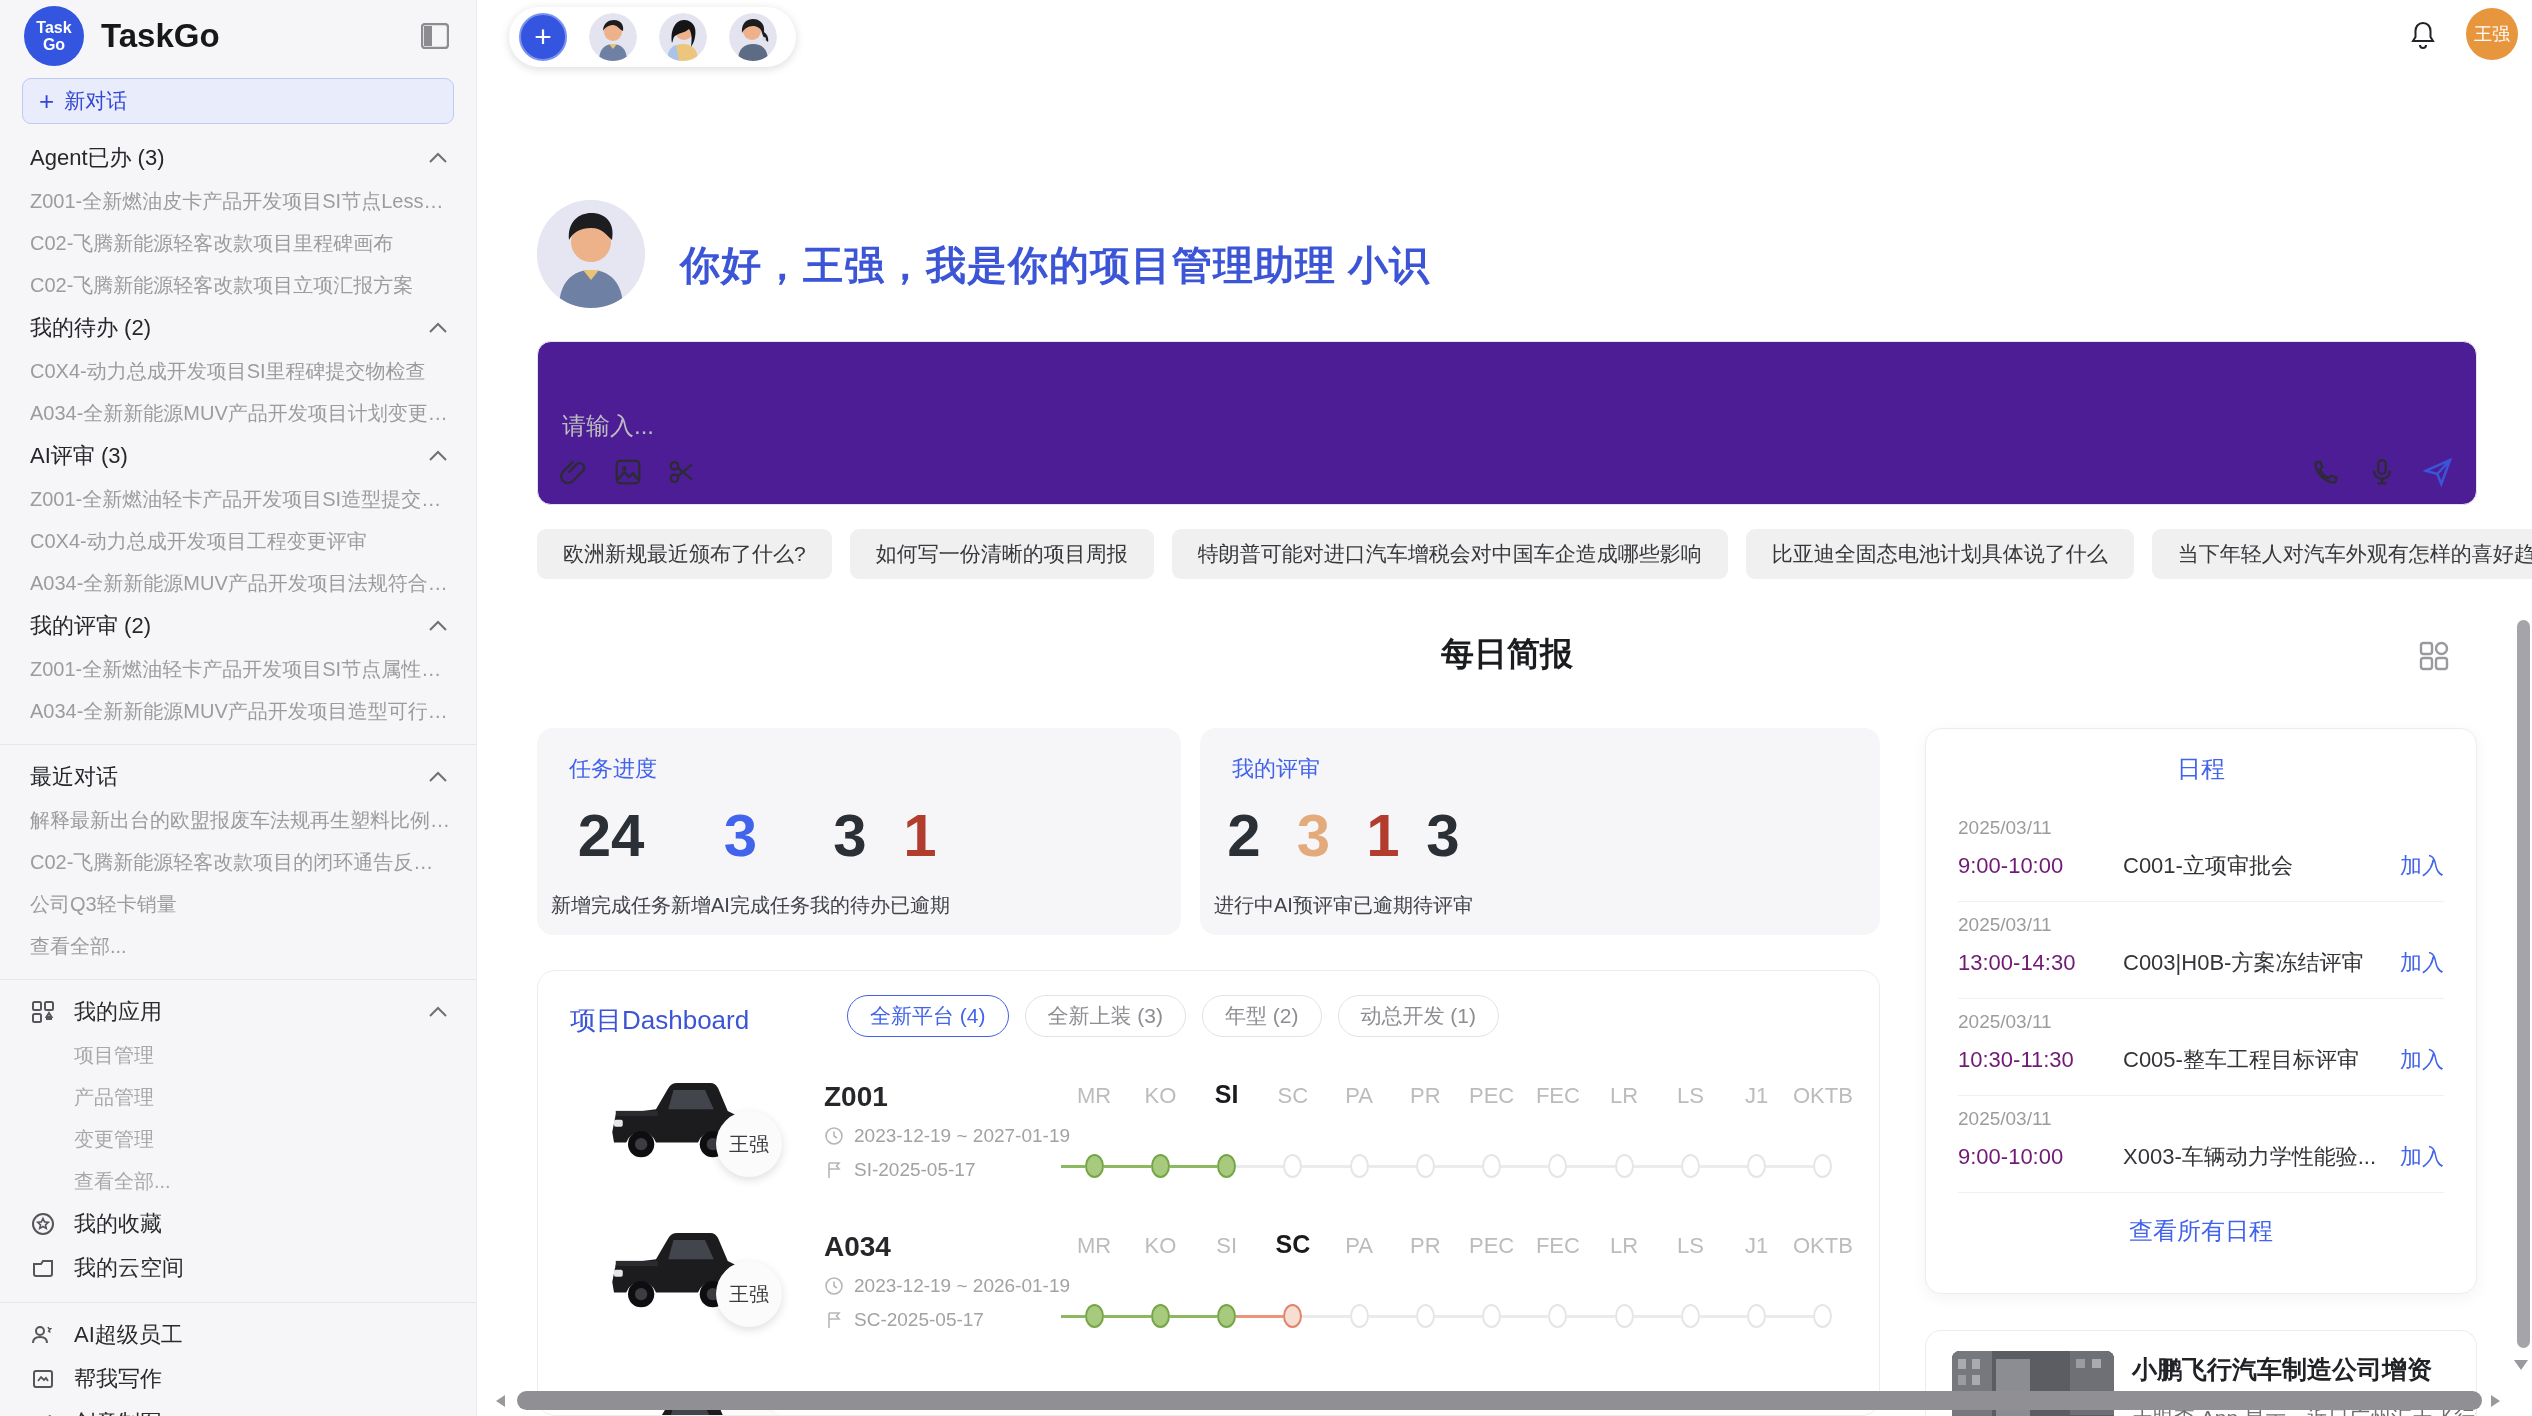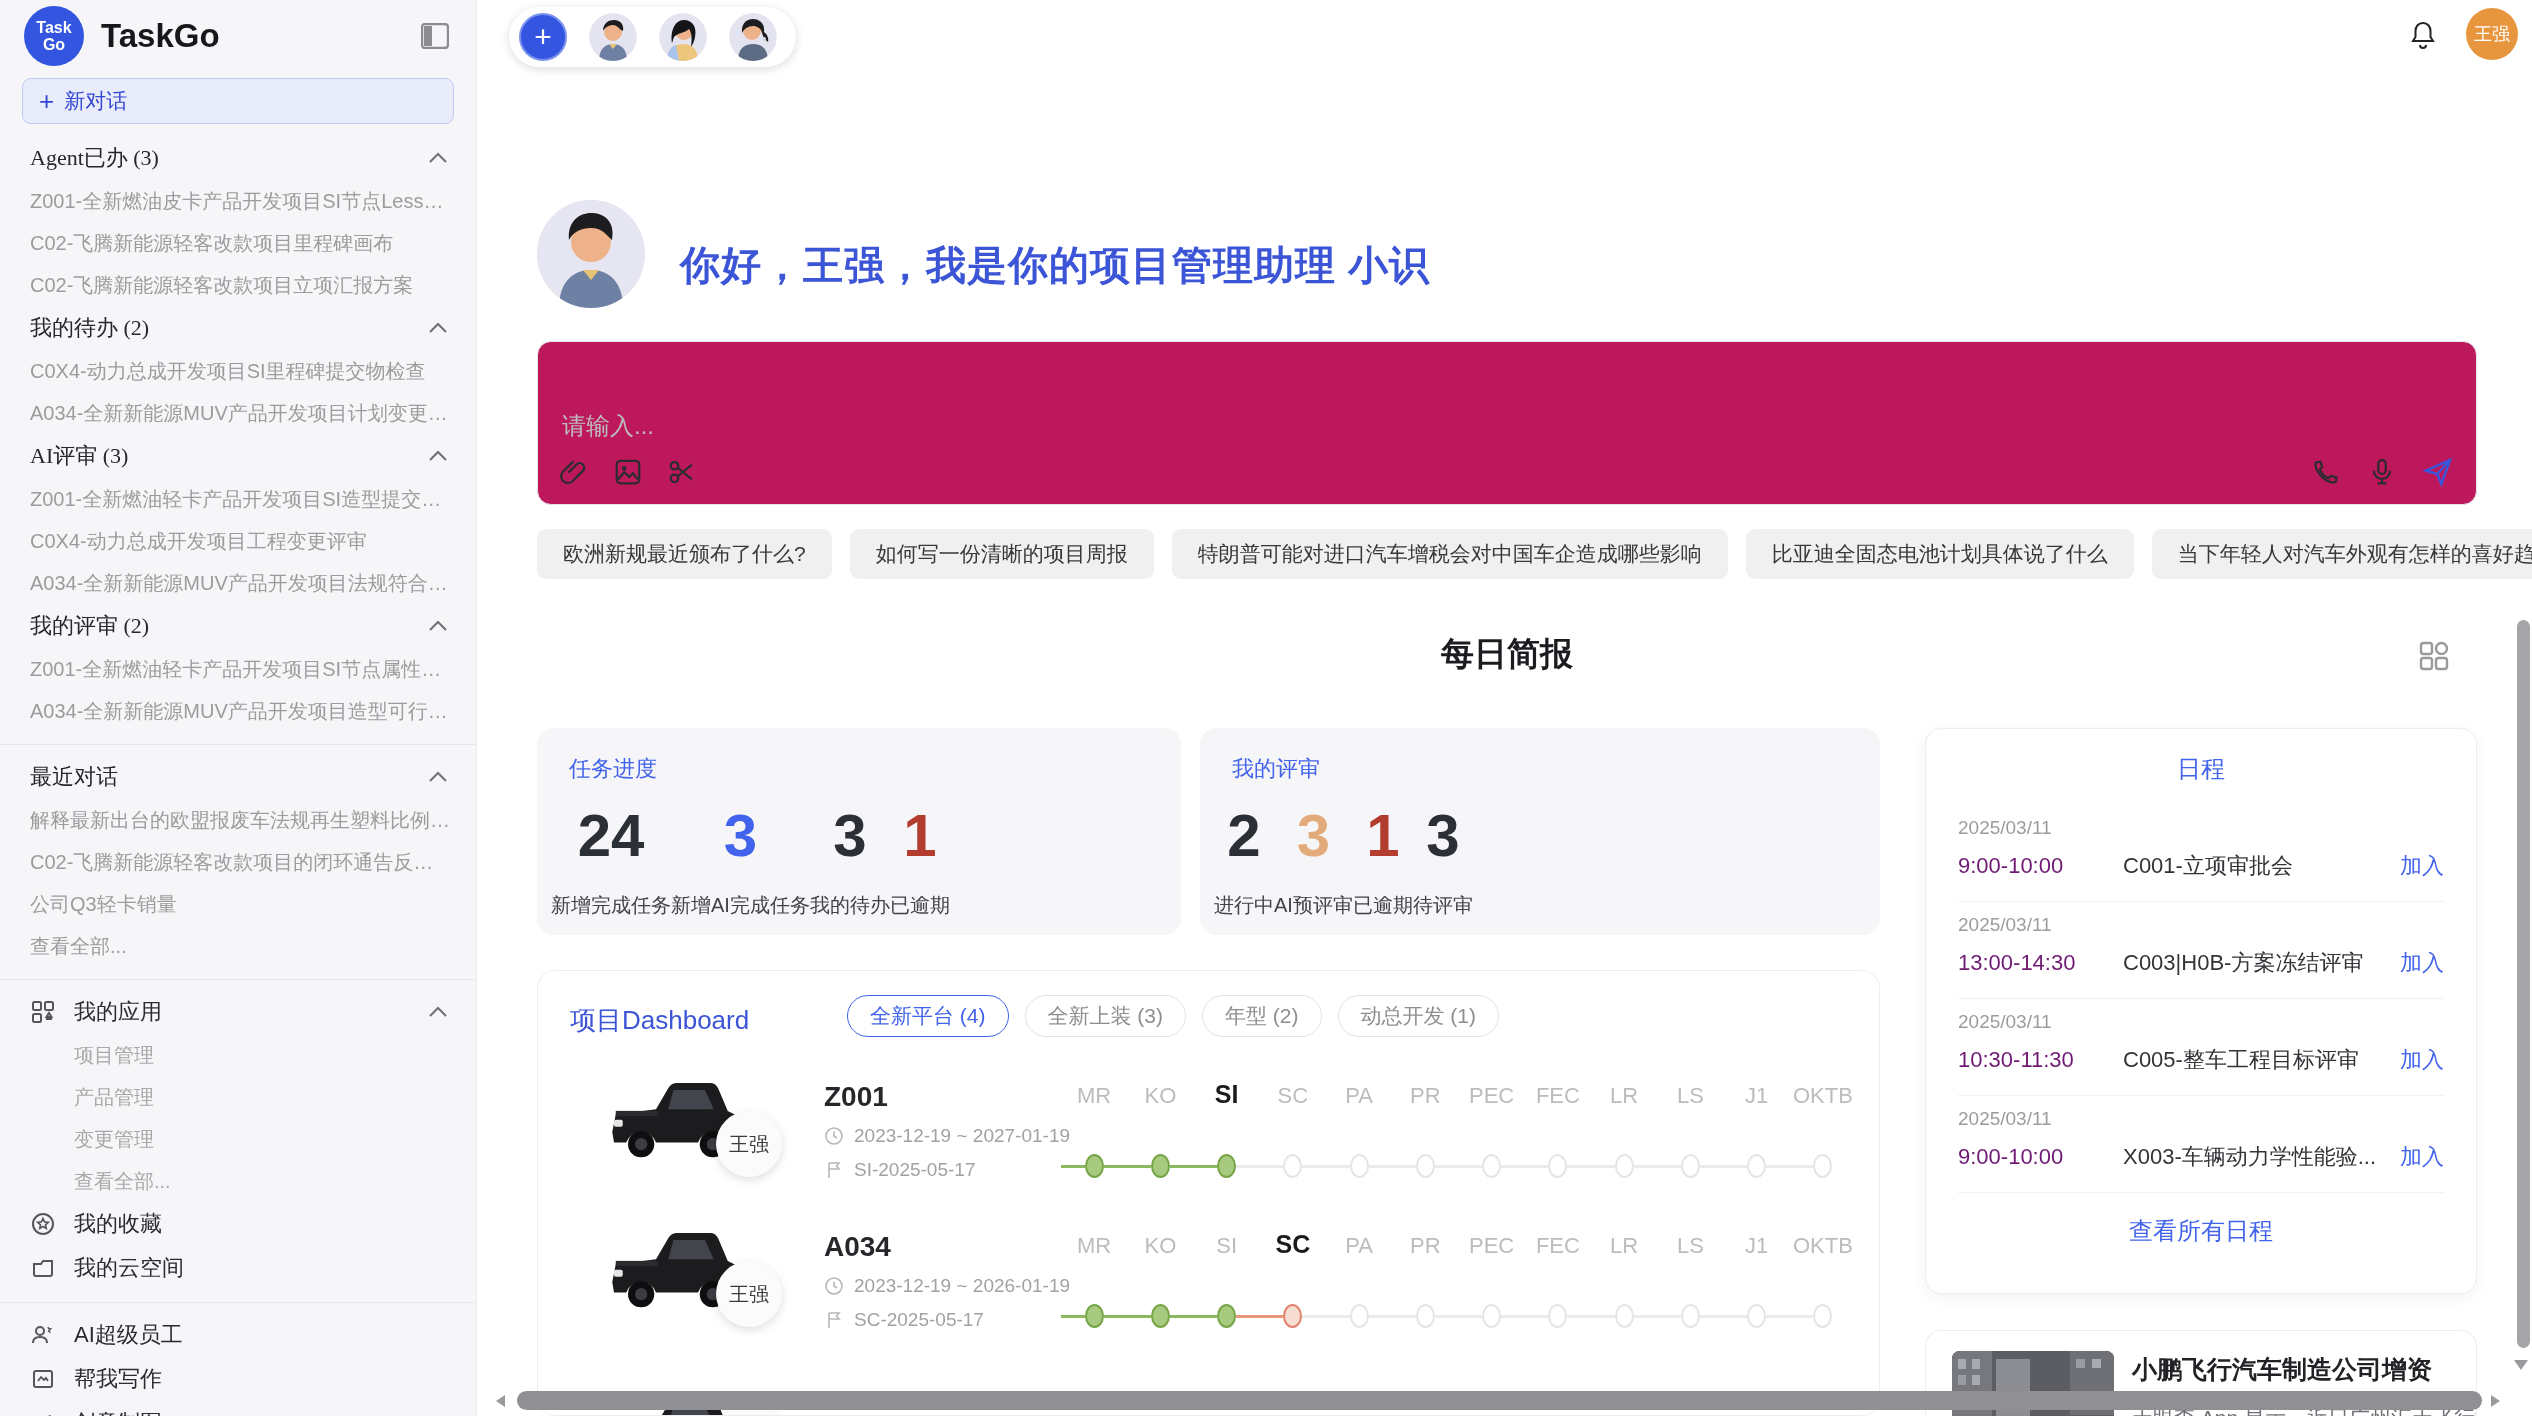--- a/index.html
+++ b/index.html
@@ -9,21 +9,21 @@
 
   
   .sidebar { position:absolute; left:0; top:0; width:477px; height:1416px; background:#f6f6f8; border-right:1px solid #ececee; }
   .side-header { height:72px; display:flex; align-items:center; padding:0 24px; }
   .logo-circle { width:60px; height:60px; border-radius:50%; background:#3355e0; color:#fff; display:flex; flex-direction:column; align-items:center; justify-content:center; font-size:16px; line-height:17px; font-weight:700;text-align:right; }
   .brand { font-size:33px; font-weight:700; color:#17181a; margin-left:17px; flex:1; }
   .collapse-btn { width:34px; height:30px; display:flex; align-items:center; justify-content:center; cursor:pointer; }
   .new-chat { margin:6px 22px 12px; height:46px; background:#e9ecfb; border:1px solid #bfc9f4; border-radius:9px; display:flex; align-items:center; padding:0 16px; color:#3347d4; font-size:21px; cursor:pointer; }
   .new-chat .plus { font-size:26px; margin-right:10px; font-weight:400; }
   .sec-title { height:44px; display:flex; align-items:center; padding:0 28px 0 30px; font-size:22px; color:#26272b; }
-  .sec-title .t { flex:1;font-family:Liberation Serif, serif; }
+  .sec-title .t { flex:1; }
   .side-item { height:42px; line-height:42px; padding:0 24px 0 30px; font-size:20px; color:#9c9c9e; white-space:nowrap; overflow:hidden; text-overflow:ellipsis; cursor:pointer; }
   .side-div { border-top:1px solid #e6e6e8; margin:12px 0 10px; }
   .row-item { height:44px; display:flex; align-items:center; padding:0 28px 0 30px; font-size:22px; color:#2a2b2e; cursor:pointer; }
   .row-item .ric { width:26px; height:26px; margin-right:18px; display:flex; align-items:center; justify-content:center; }
   .row-item .t { flex:1; }
   .sub-item { height:42px; line-height:42px; padding-left:74px; font-size:20px; color:#a8a8aa; cursor:pointer; }
   .chev svg { display:block; }
 
   
   .topbar-pill { position:absolute; left:509px; top:7px; height:60px; width:287px; background:#fff; border-radius:32px; box-shadow:0 2px 10px rgba(0,0,0,.14); display:flex; align-items:center; padding:0 10px; gap:22px; }
@@ -31,21 +31,21 @@
   .pill-avatar { width:48px; height:48px; border-radius:50%; overflow:hidden; cursor:pointer; }
   .top-right { position:absolute; right:14px; top:8px; display:flex; align-items:center; gap:28px; }
   .bell { width:30px; height:30px; cursor:pointer; }
   .user-badge { width:52px; height:52px; border-radius:50%; background:#e8963e; color:#fff; font-size:18px; display:flex; align-items:center; justify-content:center; cursor:pointer; }
 
   
   .greet-avatar { position:absolute; left:537px; top:200px; width:108px; height:108px; border-radius:50%; overflow:hidden; background:#e6e6f2; }
   .greet-text { position:absolute; left:680px; top:238px; font-size:40px; font-weight:700; color:#3b55d6; letter-spacing:1px; }
 
   
-  .composer { position:absolute; left:537px; top:341px; width:1940px; height:164px; background:#be185d; border:1px solid #e3e5e9; border-radius:14px; }
+  .composer { position:absolute; left:537px; top:341px; width:1940px; height:164px; background:#4c1d95; border:1px solid #e3e5e9; border-radius:14px; }
   .composer .ph { position:absolute; left:24px; top:68px; font-size:24px; color:#bcbcbe; }
   .composer .left-ics { position:absolute; left:20px; bottom:16px; display:flex; gap:22px; }
   .composer .right-ics { position:absolute; right:22px; bottom:16px; display:flex; gap:24px; align-items:center; }
   .cic { width:32px; height:32px; display:flex; align-items:center; justify-content:center; cursor:pointer; }
 
   
   .chips { position:absolute; left:537px; top:529px; display:flex; gap:18px; }
   .chip { height:50px; background:#f0f0f1; border-radius:9px; display:flex; align-items:center; padding:0 26px; font-size:21px; color:#37383b; cursor:pointer; white-space:nowrap; }
 
   

